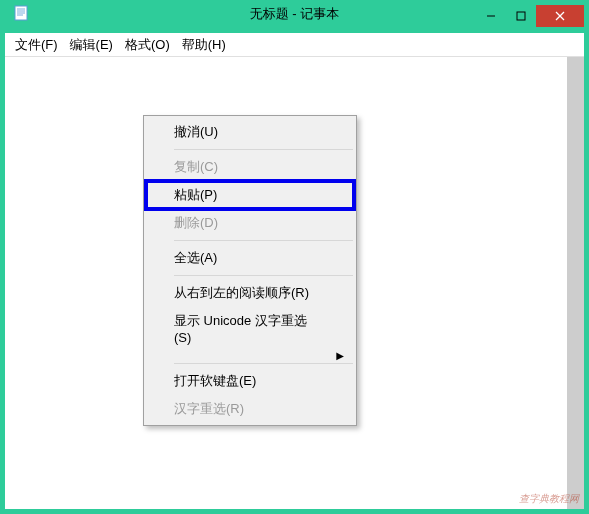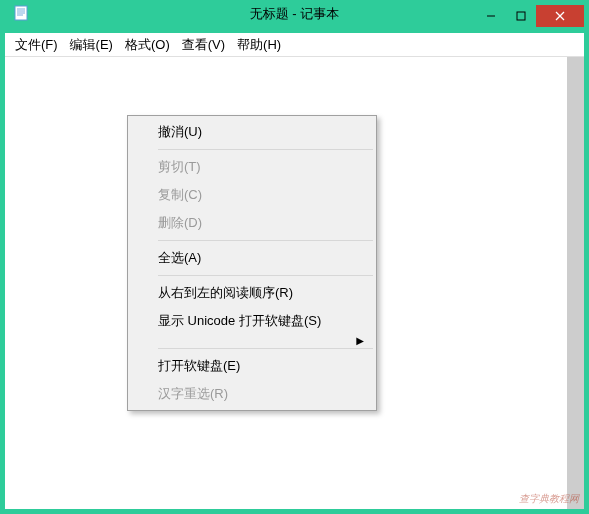--- a/index.html
+++ b/index.html
@@ -16,21 +16,21 @@
     .win-btn svg { width: 10px; height: 10px; }
     
     .menubar { background: #fff; height: 24px; display: flex; align-items: center; padding: 0 4px; border-bottom: 1px solid #e0e0e0; }
     .menu-item { padding: 17px 6px; cursor: default; }
     
     .editor-area { background: #fff; position: absolute; top: 52px; left: 0; right: 0; bottom: 0; }
     .editor { width: calc(100% - 17px); height: 100%; border: none; resize: none; padding: 2px 4px; outline: none; font-family: "SimSun", monospace; }
     .scrollbar-v { position: absolute; right: 0; top: 0; bottom: 0; width: 17px; background: #f0f0f0; }
     .scroll-thumb { background: #cdcdcd; width: 100%; height: 100%; }
     
-    .context-menu { position: absolute; left: 122px; top: 110px; width: 250px; background: #f0f0f0; border: 1px solid #a0a0a0; box-shadow: 3px 3px 5px rgba(0,0,0,0.25); padding: 2px; }
+    .context-menu { position: absolute; left: 138px; top: 110px; width: 214px; background: #f0f0f0; border: 1px solid #a0a0a0; box-shadow: 3px 3px 5px rgba(0,0,0,0.25); padding: 2px; }
     .ctx-item { padding: 5px 30px 5px 28px; cursor: default; color: #000; position: relative; display: flex; align-items: center; }
     .ctx-item.disabled { color: #9a9a9a; }
     .ctx-sep { height: 1px; background: #d7d7d7; margin: 3px 1px 3px 28px; }
     .ctx-item.highlighted { outline: 4px solid #0000ee; outline-offset: -2px; }
     .submenu-arrow { position: absolute; right: 10px; font-size: 10px; }
     
     .watermark { position: absolute; right: 10px; bottom: 8px; color: rgba(180,60,40,0.5); font-size: 10px; pointer-events: none; font-style: italic; }
   </style>
 </head>
 <body>
@@ -65,42 +65,41 @@
             <line x1="9" y1="1" x2="1" y2="9" stroke="#fff" stroke-width="1.2"></line>
           </svg>
       </div>
     </div>
   </div>
 
   <div class="menubar">
     <span class="menu-item">文件(F)</span>
     <span class="menu-item">编辑(E)</span>
     <span class="menu-item">格式(O)</span>
-    <span class="menu-item">查看(V)</span>
     <span class="menu-item">帮助(H)</span>
   </div>
 
   <div class="editor-area">
     <textarea class="editor" style=""></textarea>
     <div class="scrollbar-v">
       <div class="scroll-thumb"></div>
     </div>
   </div>
 
   <div class="context-menu">
     <div class="ctx-item">撤消(U)</div>
     <div class="ctx-sep"></div>
-    <div class="ctx-item disabled">剪切(T)</div>
     <div class="ctx-item disabled">复制(C)</div>
+    <div class="ctx-item highlighted">粘贴(P)</div>
     <div class="ctx-item disabled">删除(D)</div>
     <div class="ctx-sep"></div>
     <div class="ctx-item">全选(A)</div>
     <div class="ctx-sep"></div>
     <div class="ctx-item">从右到左的阅读顺序(R)</div>
-    <div class="ctx-item">显示 Unicode 打开软键盘(S)</div>
+    <div class="ctx-item">显示 Unicode 汉字重选(S)</div>
     <div class="ctx-item">
       <span class="submenu-arrow">▶</span>
     </div>
     <div class="ctx-sep"></div>
     <div class="ctx-item">打开软键盘(E)</div>
     <div class="ctx-item disabled">汉字重选(R)</div>
   </div>
 
 </div>
 

